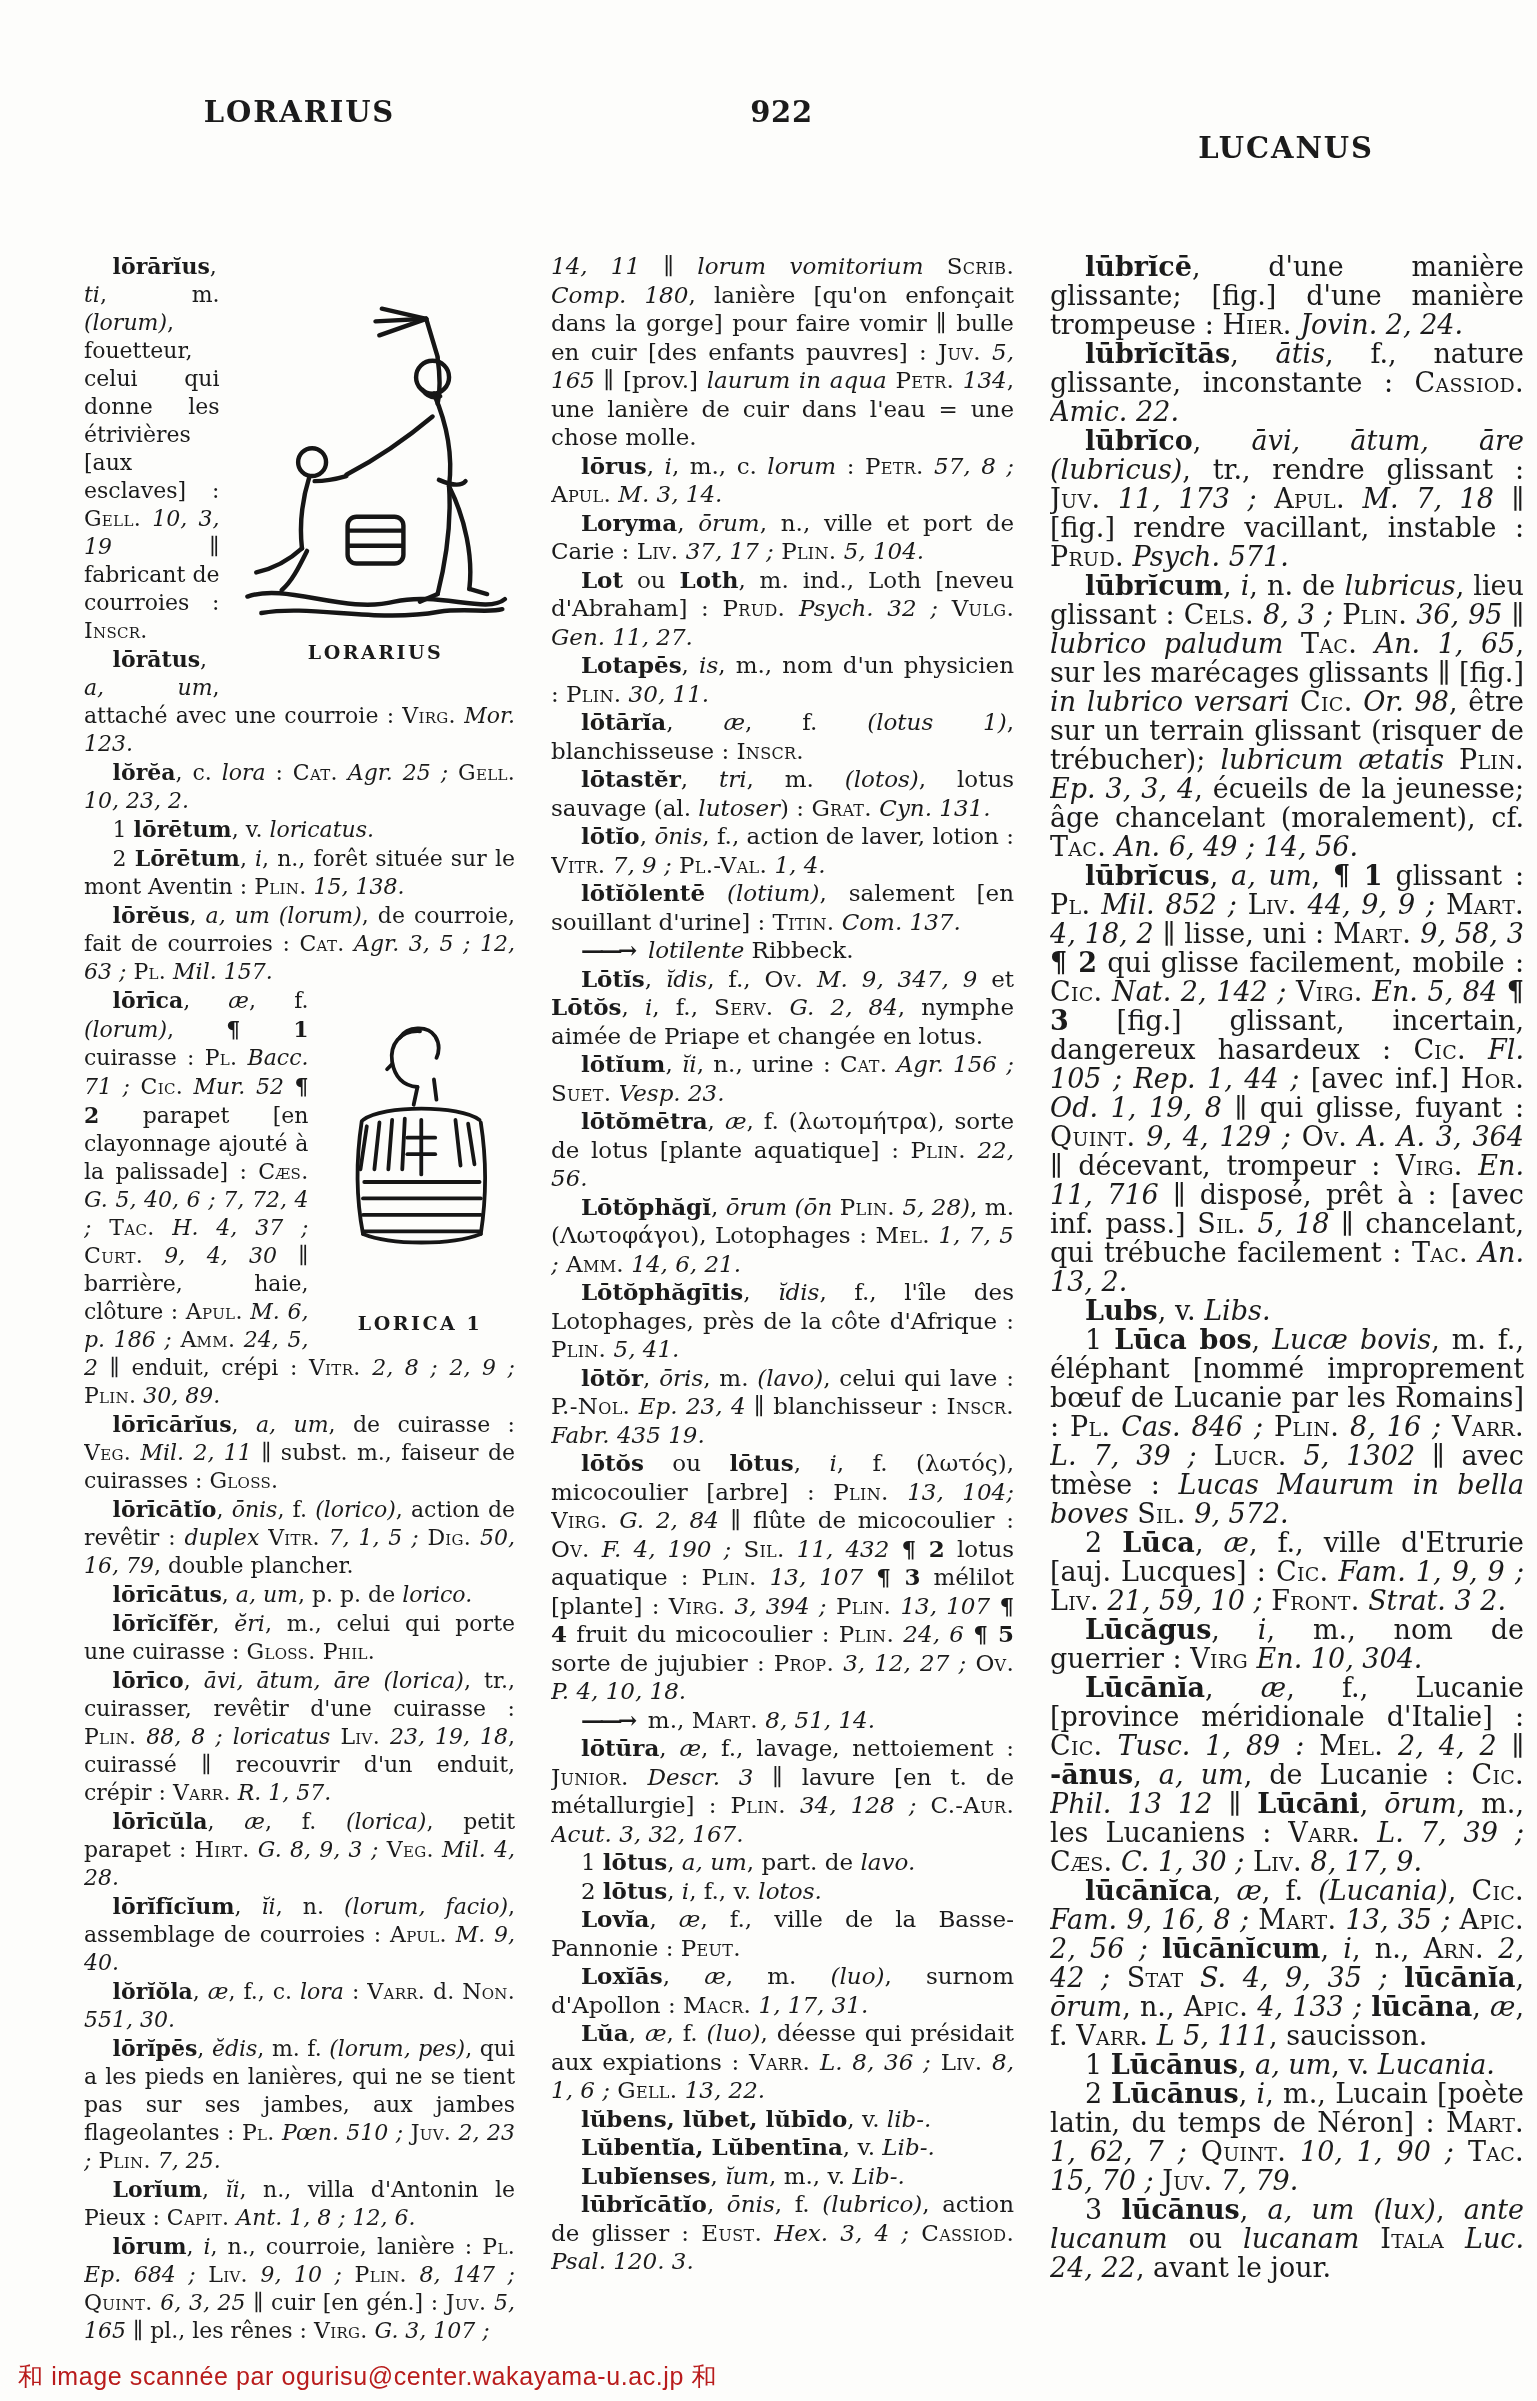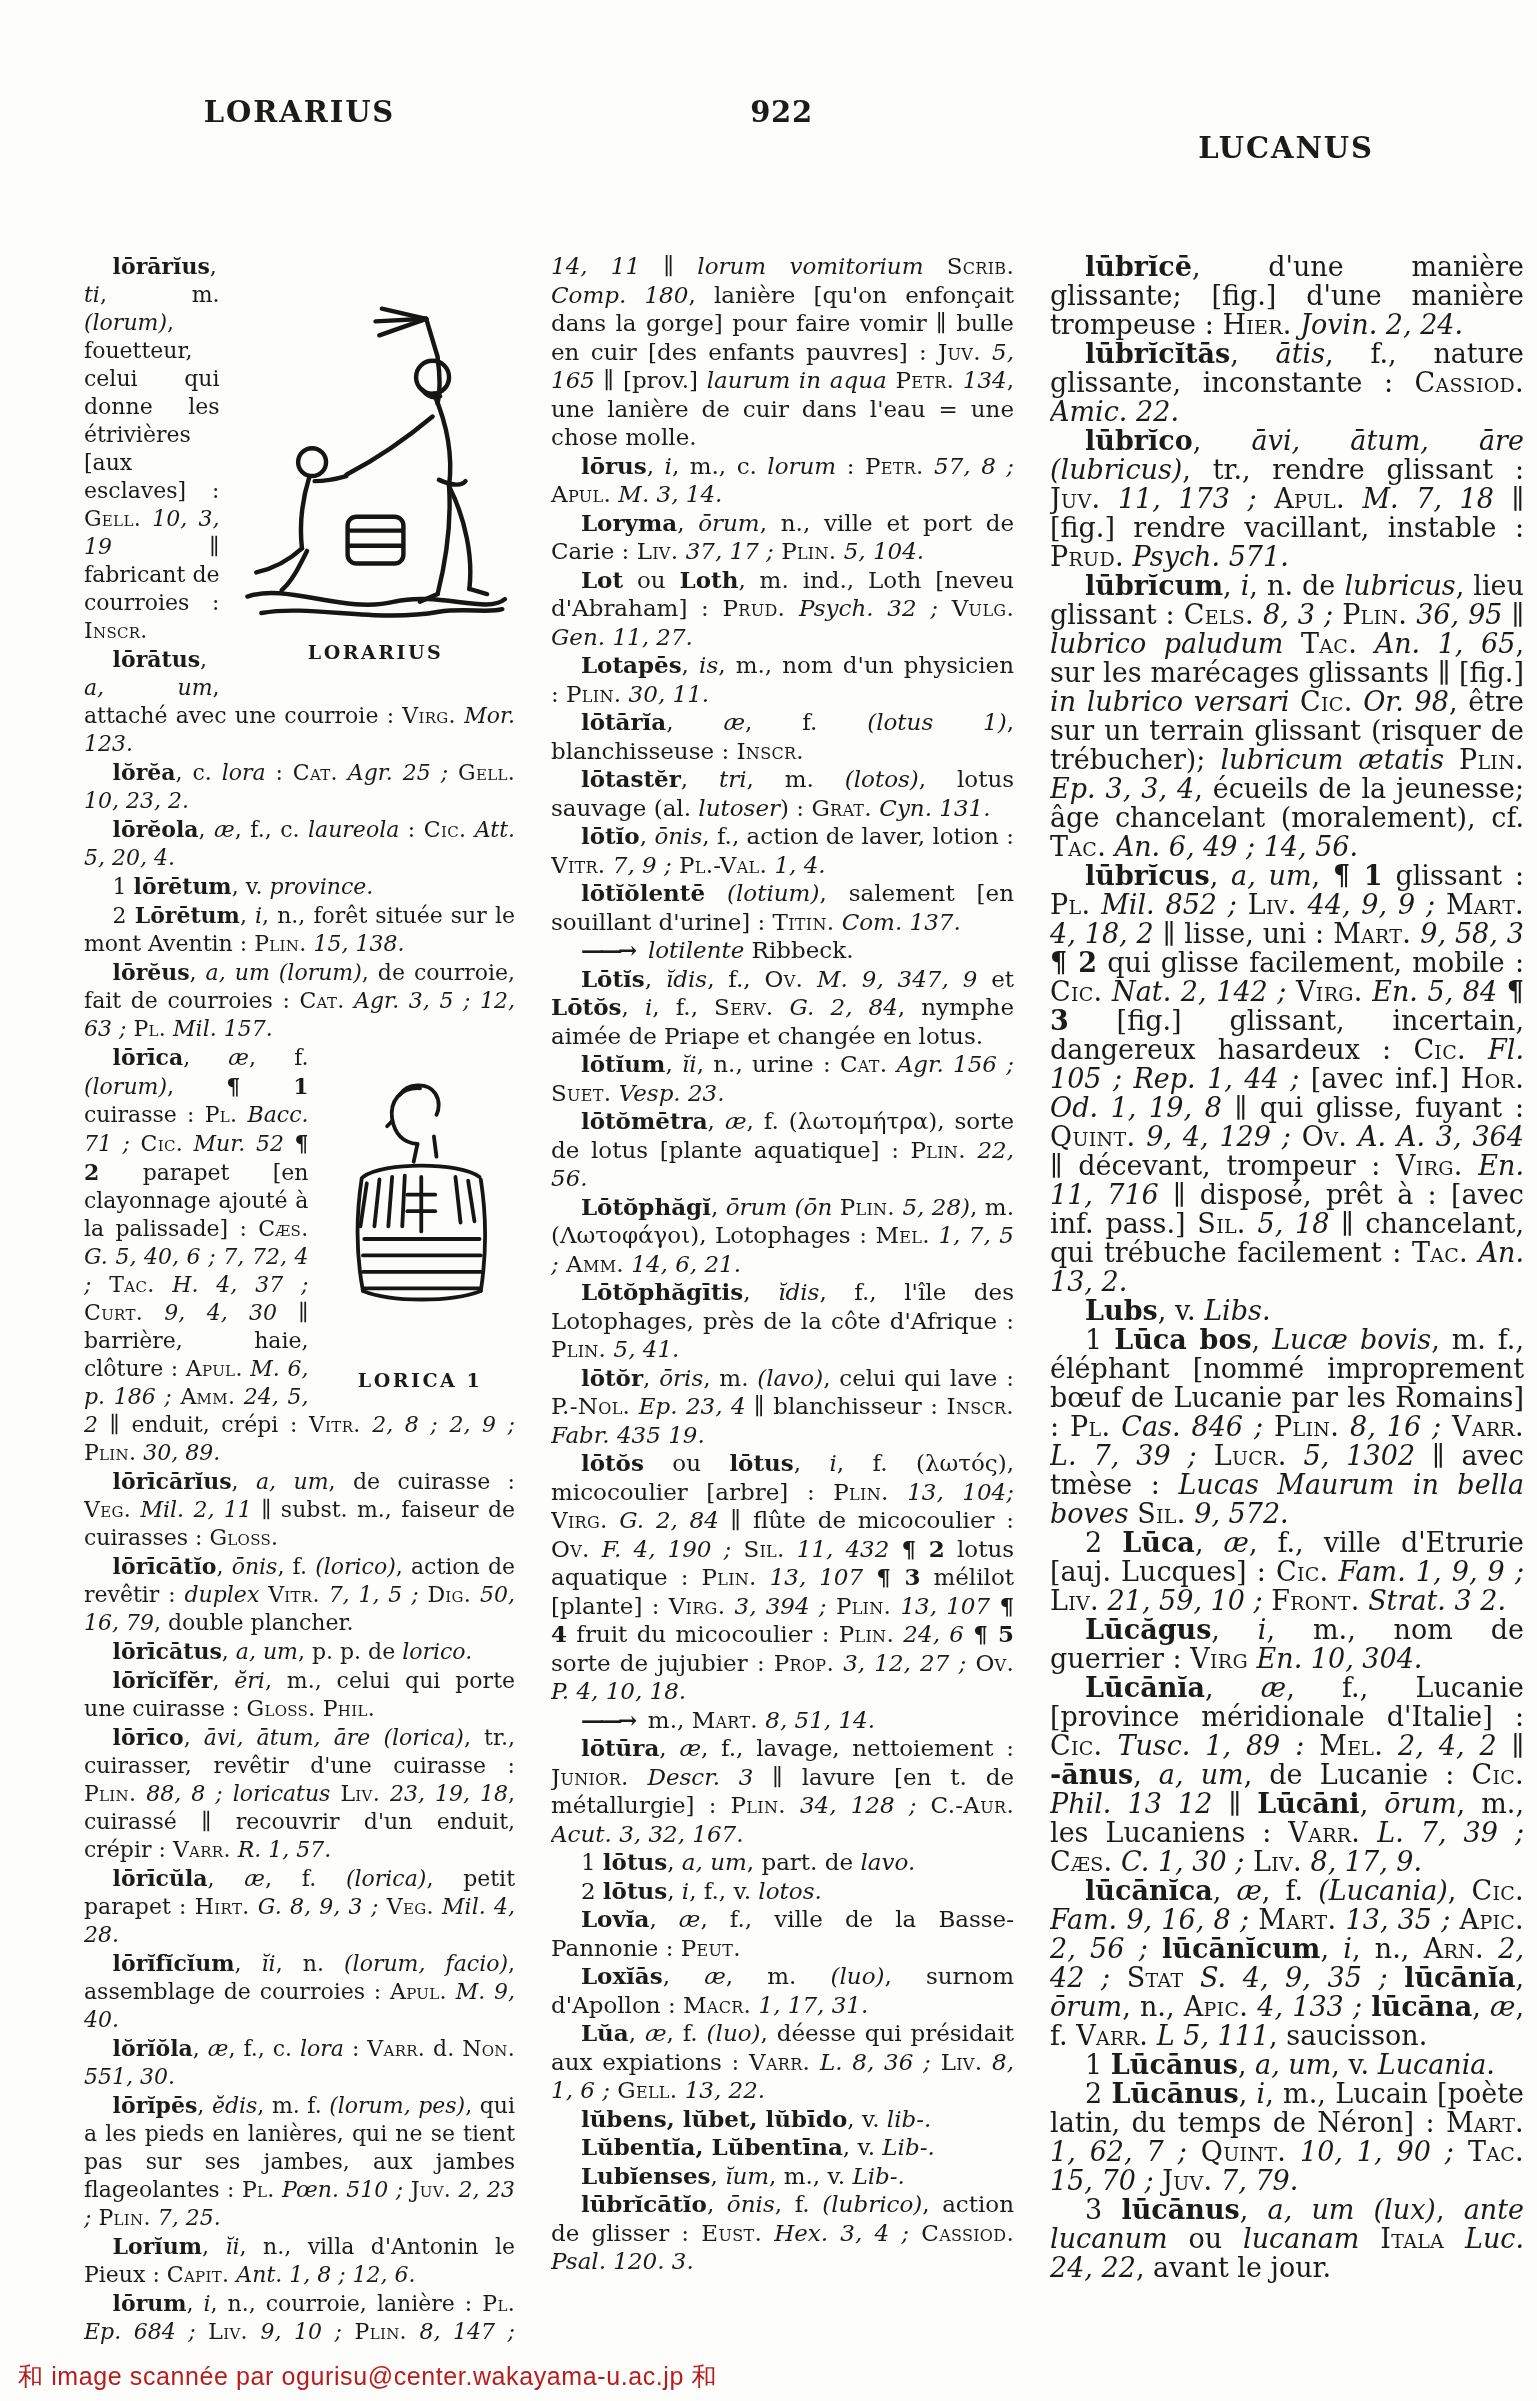--- a/index.html
+++ b/index.html
@@ -65,22 +65,21 @@
       <path d="M178 370 h84"></path>
               <path d="M178 394 h84"></path>
       <path d="M18 474 C80 452 170 502 250 482 C320 466 396 502 424 478"></path>
       <path d="M40 500 C120 486 220 516 320 498 C360 492 400 500 420 494"></path>
     </svg>
     <span class="fig-caption">LORARIUS</span>
   </span>
 <span class="r-b">lōrārĭus</span><span class="r-n">, </span><span class="r-i">ti</span><span class="r-n">, m. </span><span class="r-i">(lorum)</span><span class="r-n">, fouetteur, celui qui donne les étrivières [aux esclaves] : </span><span class="r-sc">Gell.</span><span class="r-n"> </span><span class="r-i">10, 3, 19</span><span class="r-n"> ∥ fabricant de courroies : </span><span class="r-sc">Inscr.</span></p>
         <p class="entry"><span class="r-b">lōrātus</span><span class="r-n">, </span><span class="r-i">a, um</span><span class="r-n">, attaché avec une courroie : </span><span class="r-sc">Virg.</span><span class="r-n"> </span><span class="r-i">Mor. 123.</span></p>
         <p class="entry"><span class="r-b">lŏrĕa</span><span class="r-n">, c. </span><span class="r-i">lora</span><span class="r-n"> : </span><span class="r-sc">Cat.</span><span class="r-n"> </span><span class="r-i">Agr. 25 ;</span><span class="r-n"> </span><span class="r-sc">Gell.</span><span class="r-n"> </span><span class="r-i">10, 23, 2.</span></p>
-        <p class="entry"><span class="r-b">lōrĕola</span><span class="r-n">, </span><span class="r-i">æ</span><span class="r-n">, f., c. </span><span class="r-i">laureola</span><span class="r-n"> : </span><span class="r-sc">Cic.</span><span class="r-n"> </span><span class="r-i">Att. 5, 20, 4.</span></p>
-        <p class="entry"><span class="r-n">1 </span><span class="r-b">lōrētum</span><span class="r-n">, v. </span><span class="r-i">province.</span></p>
+        <p class="entry"><span class="r-n">1 </span><span class="r-b">lōrētum</span><span class="r-n">, v. </span><span class="r-i">loricatus.</span></p>
         <p class="entry"><span class="r-n">2 </span><span class="r-b">Lōrētum</span><span class="r-n">, </span><span class="r-i">i</span><span class="r-n">, n., forêt située sur le mont Aventin : </span><span class="r-sc">Plin.</span><span class="r-n"> </span><span class="r-i">15, 138.</span></p>
         <p class="entry"><span class="r-b">lōrĕus</span><span class="r-n">, </span><span class="r-i">a, um (lorum)</span><span class="r-n">, de courroie, fait de courroies : </span><span class="r-sc">Cat.</span><span class="r-n"> </span><span class="r-i">Agr. 3, 5 ; 12, 63 ;</span><span class="r-n"> </span><span class="r-sc">Pl.</span><span class="r-n"> </span><span class="r-i">Mil. 157.</span></p>
         <p class="entry">
   <span class="fig fig-lorica">
     <svg viewBox="0 0 300 470" fill="none" stroke="#161616" stroke-width="6" stroke-linecap="round" stroke-linejoin="round">
       <path d="M150 32 C118 30 102 54 106 80 C110 104 124 118 146 120"></path>
       <path d="M118 42 C130 24 162 22 174 40 C182 52 180 66 176 74"></path>
       <path d="M106 84 l-8 8"></path>
       <path d="M146 120 L140 148"></path>
               <path d="M172 108 L176 140"></path>

